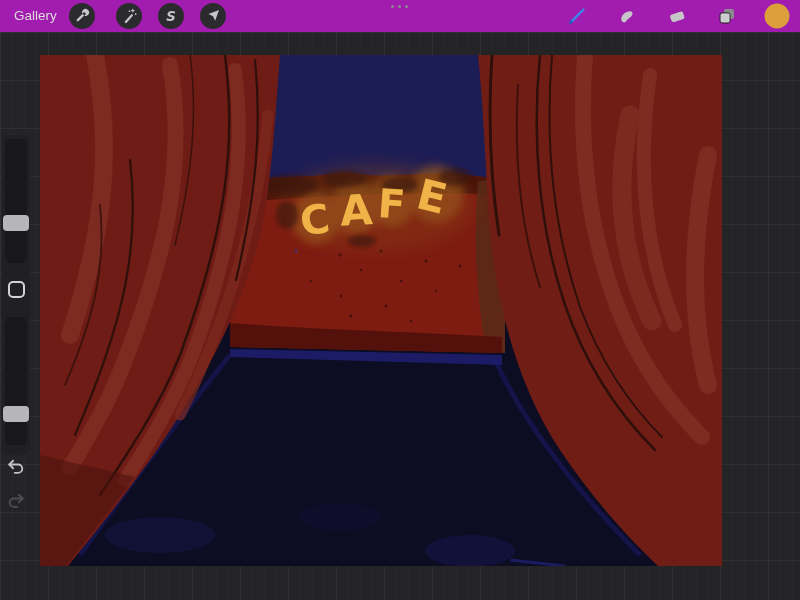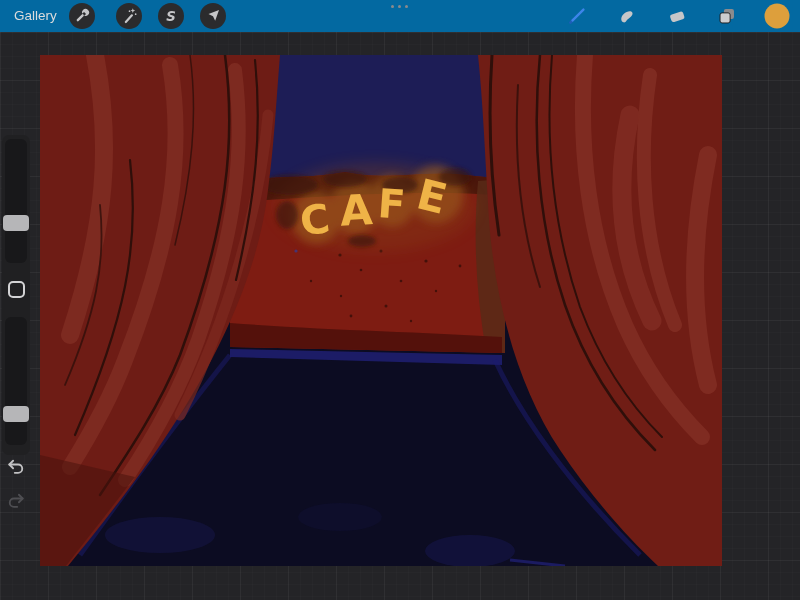--- a/index.html
+++ b/index.html
@@ -6,21 +6,21 @@
     font-family:"Liberation Sans","DejaVu Sans",sans-serif;background:#242427;}
   *{box-sizing:border-box;}
   .workspace{position:absolute;left:0;top:32px;width:800px;height:568px;
     background-color:#242427;
     background-image:
       linear-gradient(rgba(255,255,255,.035) 1px, transparent 1px),
       linear-gradient(90deg, rgba(255,255,255,.035) 1px, transparent 1px),
       linear-gradient(rgba(255,255,255,.015) 1px, transparent 1px),
       linear-gradient(90deg, rgba(255,255,255,.015) 1px, transparent 1px);
     background-size:48px 48px,48px 48px,12px 12px,12px 12px;}
-  .topbar{position:absolute;left:0;top:0;width:800px;height:32px;background:#0369a1;z-index:10;}
+  .topbar{position:absolute;left:0;top:0;width:800px;height:32px;background:#a21caf;z-index:10;}
   .gallery{position:absolute;left:14px;top:0;height:32px;line-height:32px;
     color:#dcdcdc;font-size:13.5px;cursor:pointer;}
   .toolbtn{position:absolute;top:3px;width:26px;height:26px;border-radius:50%;
     background:#2b2b2d;display:flex;align-items:center;justify-content:center;}
   .flatbtn{position:absolute;top:3px;width:26px;height:26px;display:flex;
     align-items:center;justify-content:center;}
   .dots{position:absolute;left:391px;top:5px;display:flex;gap:4px;}
   .dots span{width:3px;height:3px;border-radius:50%;background:#8a8a8c;display:block;}
   .sidebar{position:absolute;left:2px;top:135px;width:28px;height:320px;
     background:#202022;border-radius:7px;z-index:5;}

